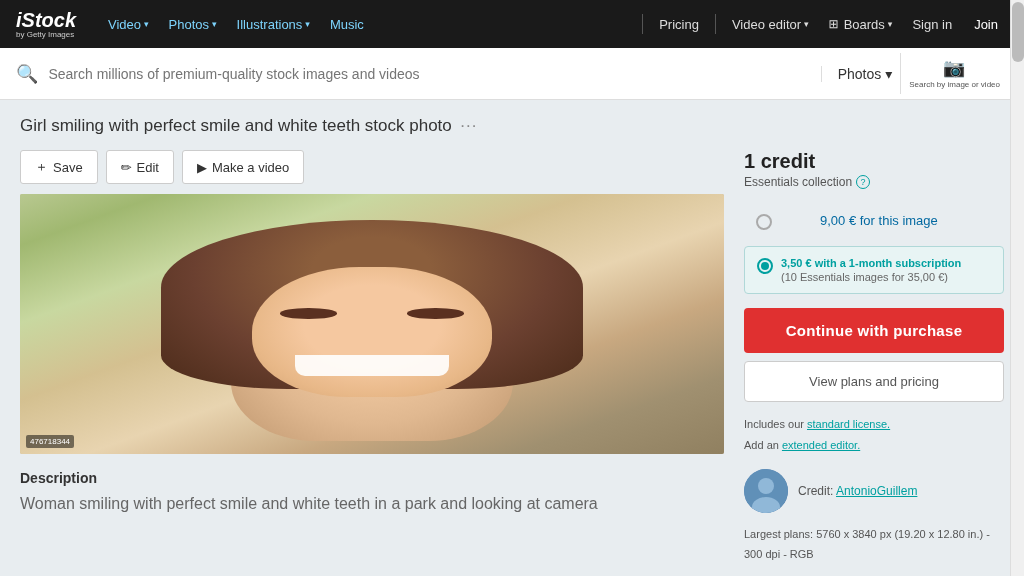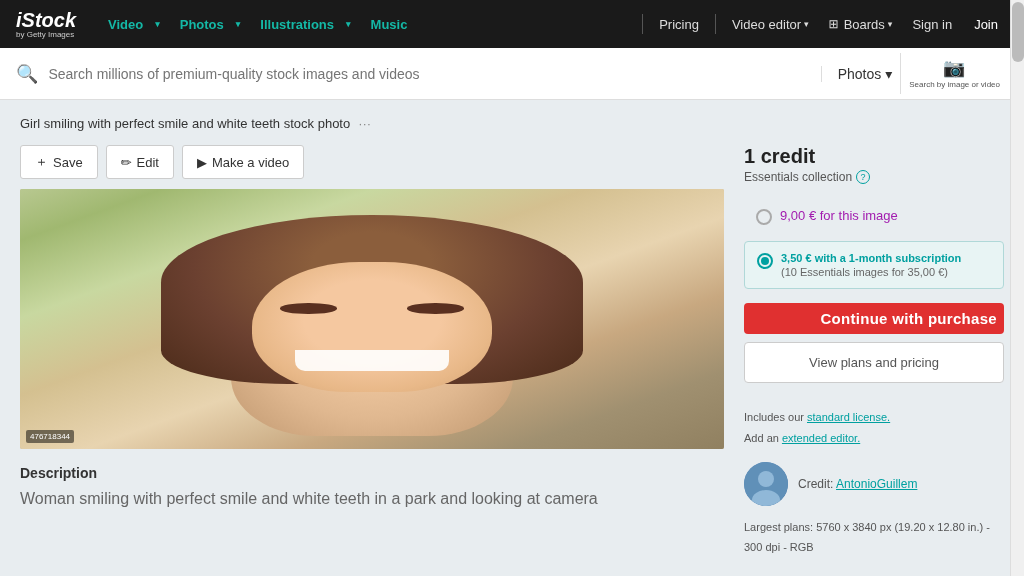--- a/index.html
+++ b/index.html
@@ -17,28 +17,27 @@
     }
     .logo-area {
       display: flex;
       flex-direction: column;
       margin-right: 24px;
     }
     .logo-text { font-size: 20px; font-weight: bold; color: #fff; font-style: italic; line-height: 1; }
     .logo-sub { font-size: 8px; color: #ccc; }
     .nav-items { display: flex; gap: 4px; align-items: center; }
     .nav-item {
-      color: #14b8a6;
+      color: #7dd3fc;
       font-size: 13px;
       padding: 4px 8px;
       cursor: pointer;
       display: flex;
       align-items: center;
-      gap: 12px;
-      font-weight: bold;
+      gap: 3px;
     }
     .nav-chevron { font-size: 9px; }
     .nav-right {
       margin-left: auto;
       display: flex;
       align-items: center;
       gap: 4px;
     }
     .nav-right-item {
       color: #ddd;
@@ -99,21 +98,21 @@
       line-height: 1.3;
     }
     .search-by-image .icon-cam { font-size: 18px; color: #555; }
 
     
     .main-content {
       padding: 16px 20px;
       max-width: 1024px;
     }
     .breadcrumb-title {
-      font-size: 13px;
+      font-size: 17px;
       color: #333;
       margin-bottom: 14px;
       display: flex;
       align-items: center;
       gap: 8px;
     }
     .breadcrumb-dots { color: #888; cursor: pointer; }
 
     .content-layout {
       display: flex;
@@ -232,49 +231,48 @@
       justify-content: center;
     }
     .radio-btn.checked {
       border-color: #00a0a0;
     }
     .radio-inner {
       width: 8px; height: 8px;
       border-radius: 50%;
       background: #00a0a0;
     }
-    .option-text { font-size: 13px; color: #a21caf; }
+    .option-text { font-size: 13px; color: #0369a1; margin-left: 40px; }
     .option-sub { font-size: 11px; color: #666; margin-top: 2px; }
     .option-main-bold { font-weight: bold; color: #00a0a0; font-size: 11px; }
 
     .btn-purchase {
       width: 100%;
-      padding: 7px;
+      padding: 14px;
       background: #e03030;
       color: #fff;
       border: none;
       border-radius: 4px;
       font-size: 15px;
       font-weight: bold;
       cursor: pointer;
       margin-bottom: 8px;
       letter-spacing: 0.3px;
-      text-align: right;
     }
 
     .btn-view-plans {
       width: 100%;
       padding: 12px;
       background: #fff;
       color: #555;
       border: 1px solid #ccc;
       border-radius: 4px;
       font-size: 13px;
       cursor: pointer;
-      margin-bottom: 26px;
+      margin-bottom: 14px;
     }
 
     .license-text { font-size: 11px; color: #555; margin-bottom: 4px; line-height: 1.5; }
     .license-link { color: #00a0a0; text-decoration: underline; cursor: pointer; }
 
     .credit-section {
       display: flex;
       align-items: center;
       gap: 10px;
       margin-top: 16px;

